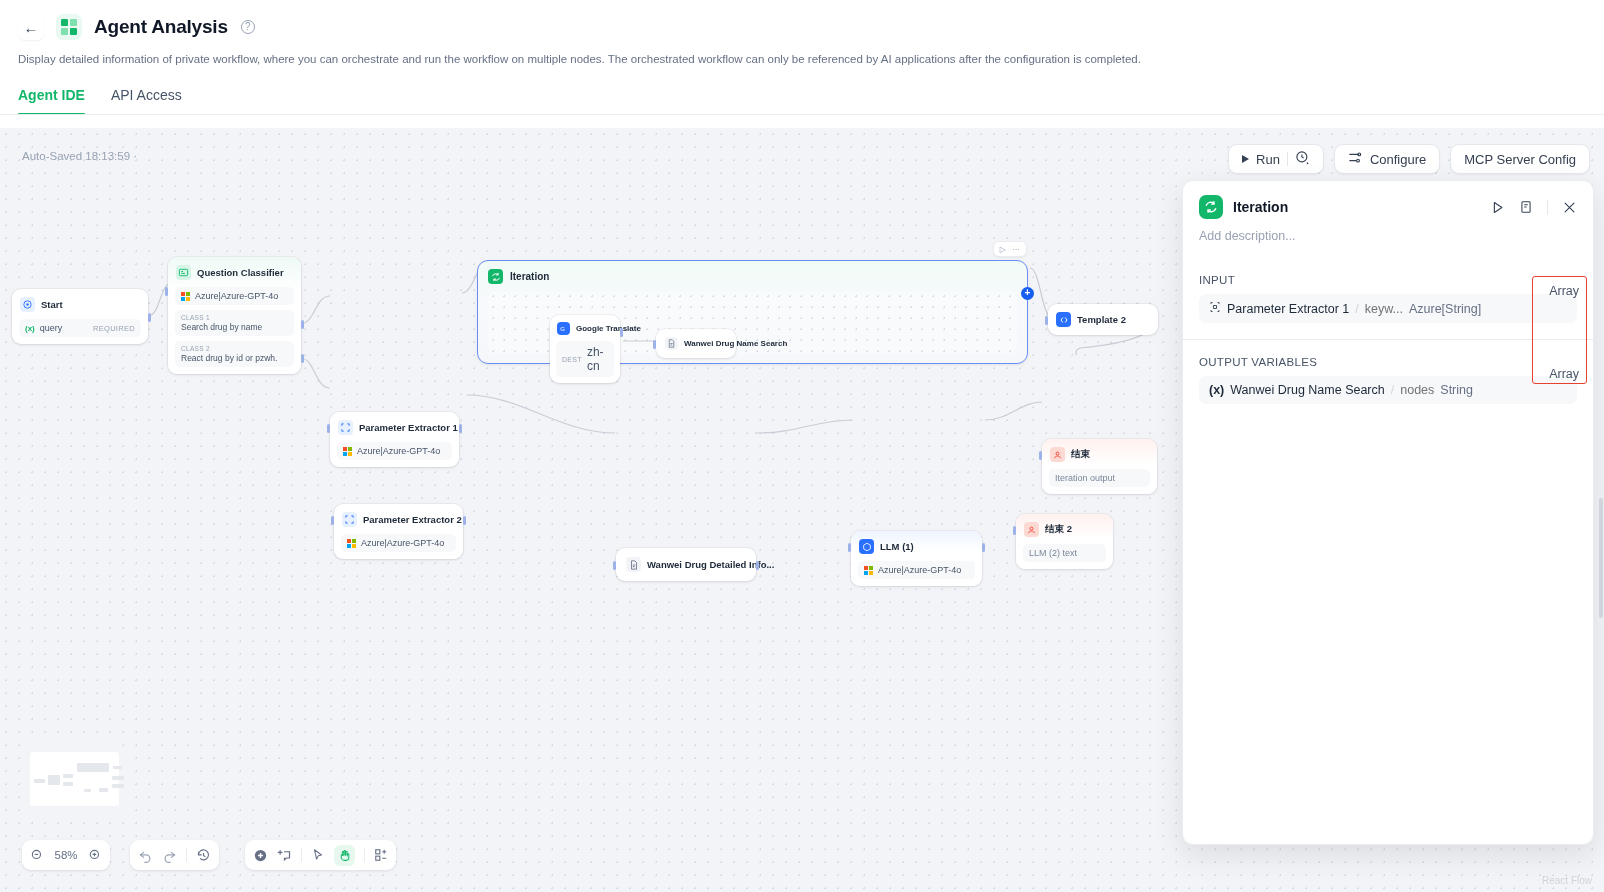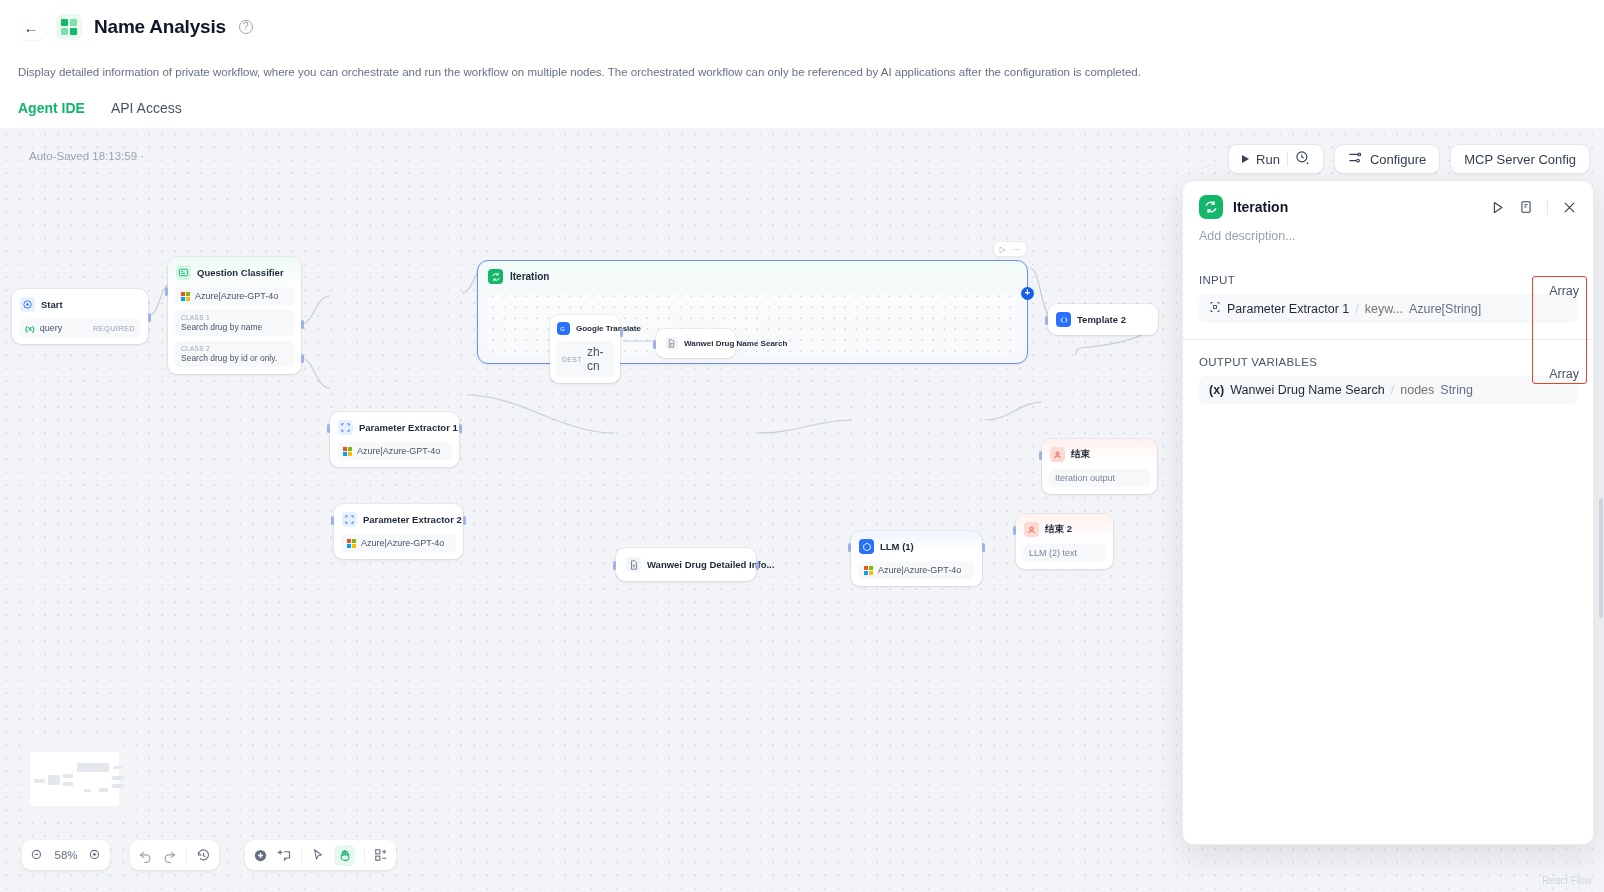--- a/index.html
+++ b/index.html
@@ -30,43 +30,43 @@
   .app-icon .grid i:nth-child(1){ background:#12b76a; }
   .app-icon .grid i:nth-child(2){ background:#7fdfae; }
   .app-icon .grid i:nth-child(3){ background:#7fdfae; }
   .app-icon .grid i:nth-child(4){ background:#12b76a; }
   .page-title { font-size: 19px; font-weight: 700; color: #101828; letter-spacing: -.2px; }
   .help-icon {
     width: 14px; height: 14px; border-radius: 50%; border: 1.3px solid #98a2b3;
     color: #98a2b3; font-size: 10px; line-height: 11px; text-align: center;
     margin-left: 1px; cursor: pointer;
   }
-  .subtitle { font-size: 11.5px; color: #667085; margin-top: 21px; line-height: 1.3; }
+  .subtitle { font-size: 11.5px; color: #667085; margin-top: 8px; line-height: 1.3; }
 
   .tabs { display: flex; gap: 26px; margin-top: 20px; position: relative; }
   .tab {
-    font-size: 14px; color: #475467; padding-bottom: 20px; cursor: pointer;
+    font-size: 14px; color: #475467; padding-bottom: 12px; cursor: pointer;
     position: relative; font-weight: 400;
   }
   .tab.active { color: #12b76a; font-weight: 700; }
   .tab.active::after {
     content: ""; position: absolute; left: 0; right: 0; bottom: 0;
     height: 2px; background: #12b76a; border-radius: 2px;
   }
   .tabs-underline { position:absolute; left:-18px; right:-18px; bottom:0; height:1px; background:#eaecf0; }
 
   
   .canvas {
     position: absolute; top: 128px; left: 0; right: 0; bottom: 0;
     background-color: #f2f4f7;
     background-image: radial-gradient(#d7dbe3 1px, transparent 1px);
     background-size: 13px 13px;
     overflow: hidden;
   }
-  .autosave { position: absolute; left: 29px; top: 22px; font-size: 11.5px; color: #98a2b3; }
+  .autosave { position: absolute; left: 22px; top: 22px; font-size: 11.5px; color: #98a2b3; }
 
   
   .top-toolbar { position: absolute; right: 14px; top: 16px; display: flex; gap: 10px; z-index: 40; }
   .tbtn {
     background: #fff; border: 1px solid #e4e7ec; border-radius: 9px;
     height: 30px; display: flex; align-items: center; gap: 7px; padding: 0 13px;
     font-size: 13px; color: #354052; cursor: pointer;
     box-shadow: 0 1px 2px rgba(16,24,40,.05);
   }
   .tbtn .sep { width:1px; height:14px; background:#e4e7ec; }
@@ -192,21 +192,21 @@
   <div class="title-row">
     <div class="back-btn">←</div>
     <div class="app-icon">
       <div class="grid">
           <i></i>
           <i></i>
           <i></i>
           <i></i>
         </div>
     </div>
-    <div class="page-title">Name Analysis</div>
+    <div class="page-title">Agent Analysis</div>
     <div class="help-icon">?</div>
   </div>
   <div class="subtitle">Display detailed information of private workflow, where you can orchestrate and run the workflow on multiple nodes. The orchestrated workflow can only be referenced by AI applications after the configuration is completed.</div>
   <div class="tabs">
     <div class="tab active">Agent IDE</div>
     <div class="tab">API Access</div>
     <div class="tabs-underline"></div>
   </div>
 </div>
 
@@ -292,21 +292,21 @@
           <i></i>
         </span>
       <span class="varname">Azure|Azure-GPT-4o</span>
     </div>
     <div class="cls-box">
       <div class="cls-label">CLASS 1</div>
       <div class="cls-text">Search drug by name</div>
     </div>
     <div class="cls-box">
       <div class="cls-label">CLASS 2</div>
-      <div class="cls-text">Search drug by id or only.</div>
+      <div class="cls-text">React drug by id or pzwh.</div>
     </div>
     <span class="handle l" style="top:34px;"></span>
     <span class="handle r" style="top:67px;"></span>
     <span class="handle r" style="top:101px;"></span>
   </div>
 
   <div class="node" style="left:330px; top:284px; width:129px; top:284px;">
     <div class="node-head">
       <span class="nicon" style="background:#e6f0ff;">
         <svg width="11" height="11" viewBox="0 0 24 24" fill="none" stroke="#2970ff" stroke-width="2">

